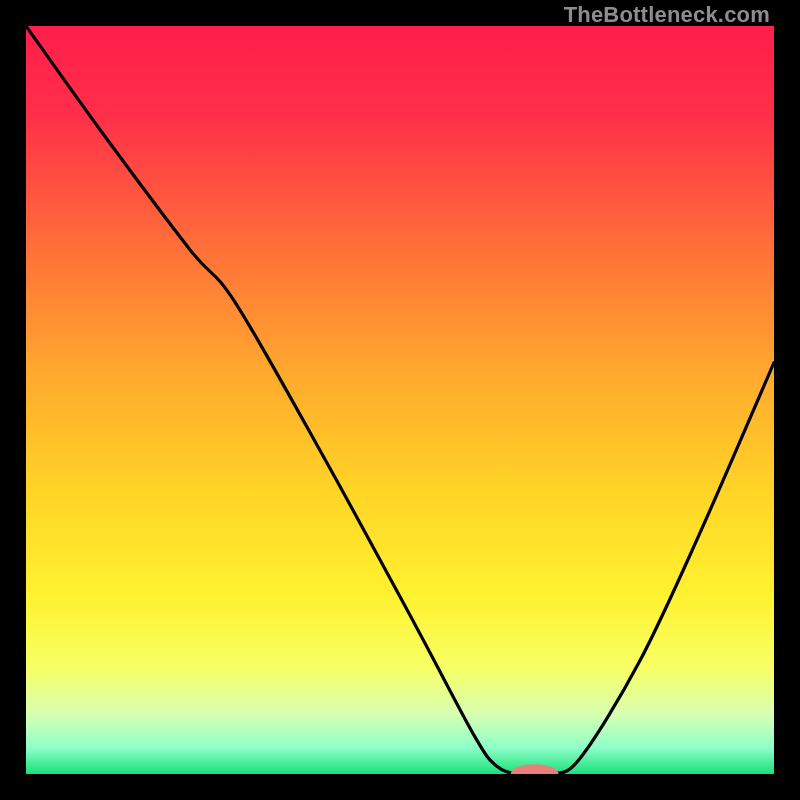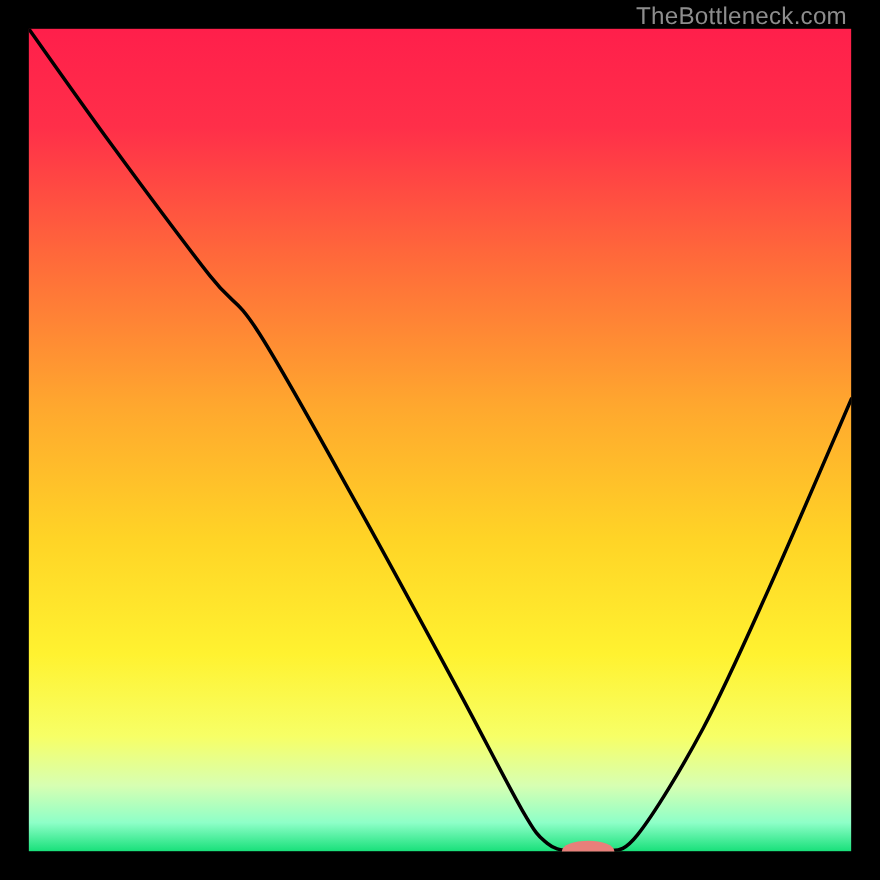--- a/index.html
+++ b/index.html
@@ -25,21 +25,21 @@
     top: 0;
     width: 748px;
     height: 748px;
   }
   .watermark {
     position: absolute;
     top: 2px;
     right: 30px;
     color: #8d8d8d;
     font-size: 22px;
-    font-weight: 400;
+    font-weight: 700;
     letter-spacing: 0.2px;
   }
   svg { display: block; }
 </style>
 </head>
 <body>
 
 <div class="watermark">TheBottleneck.com</div>
 
 <div class="frame">

